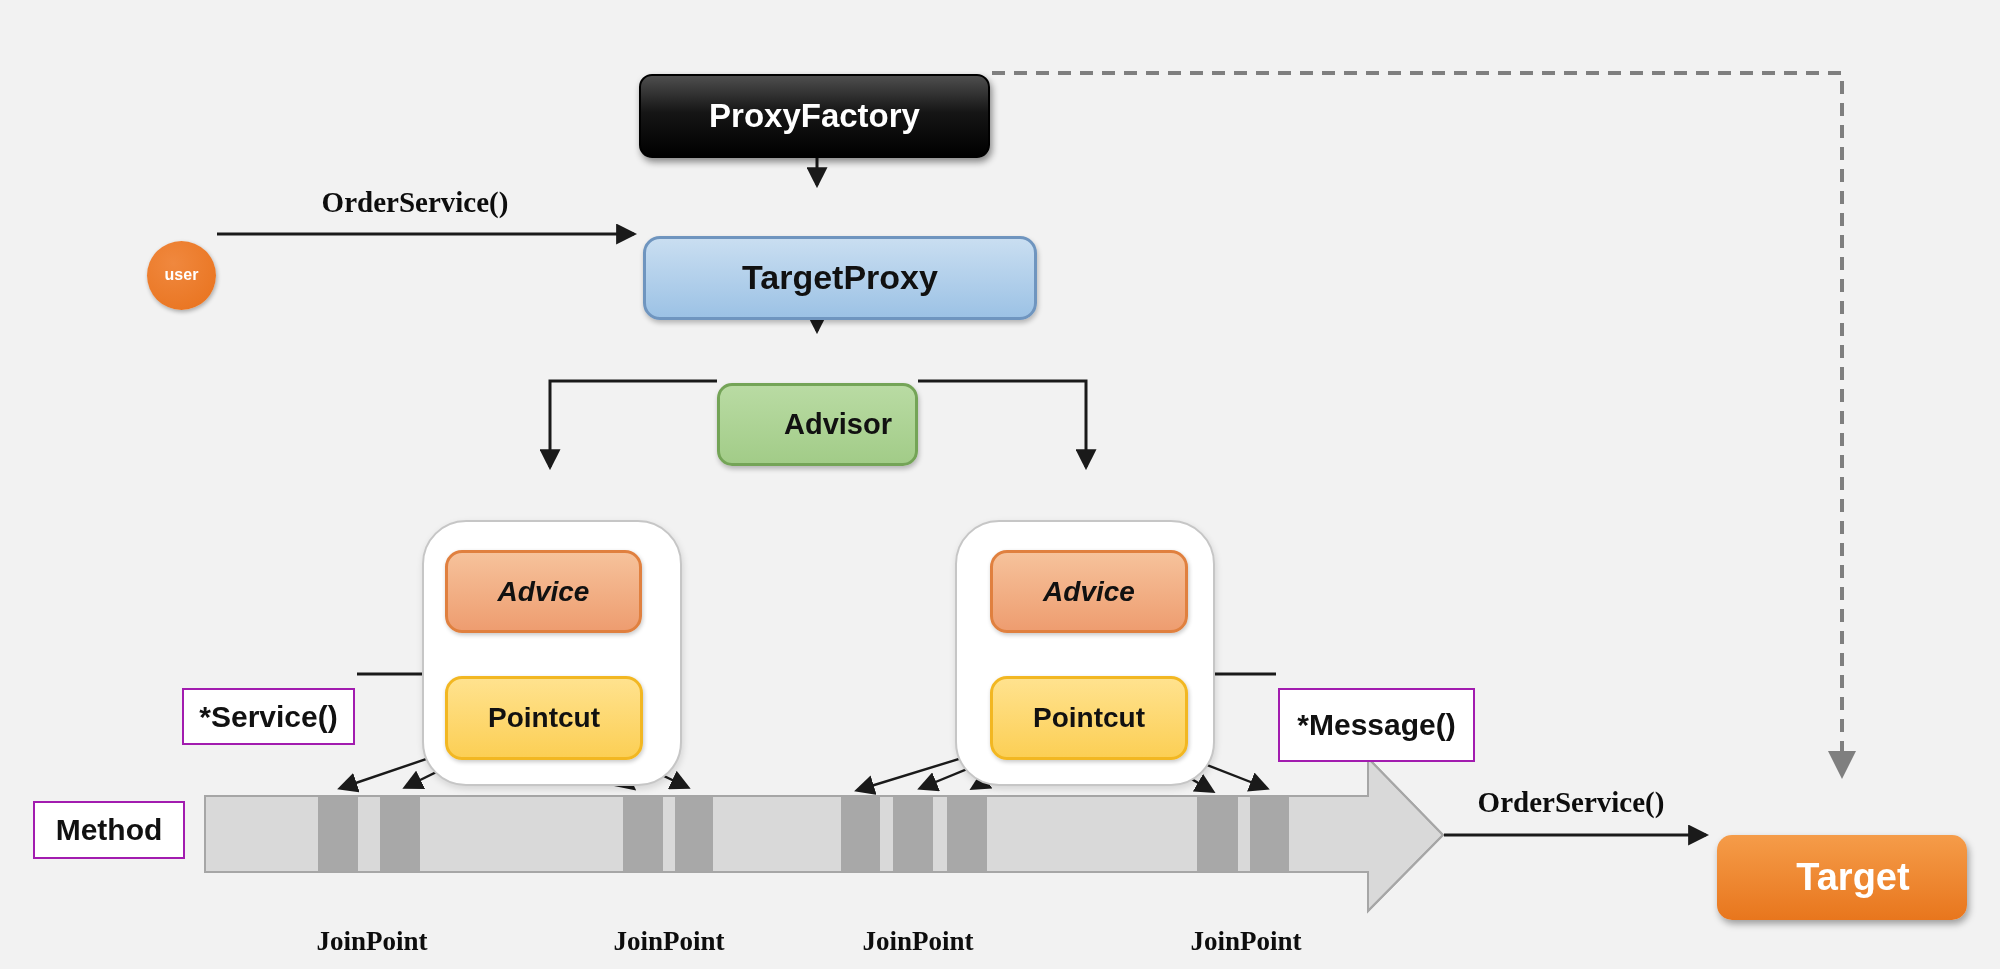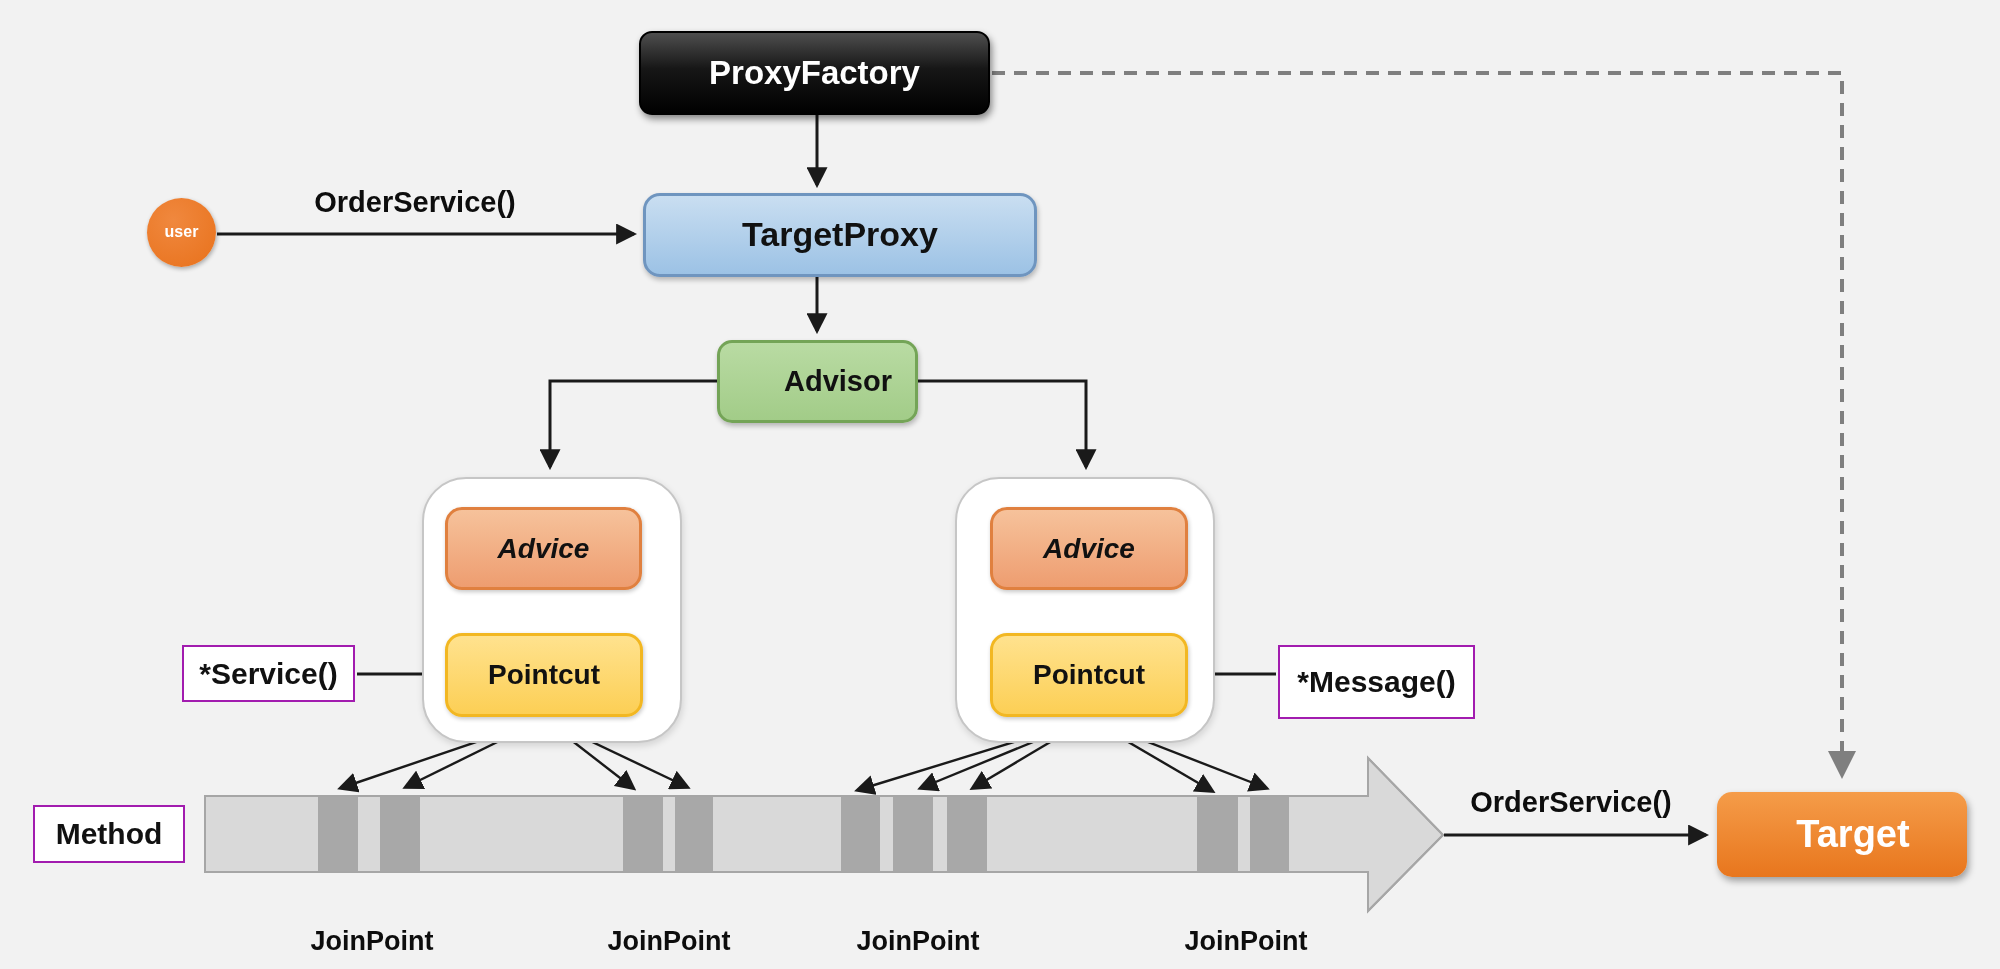--- a/index.html
+++ b/index.html
@@ -5,21 +5,21 @@
   html,body{margin:0;padding:0;background:#f2f2f2;}
   #stage{
     position:relative;width:2000px;height:969px;overflow:hidden;
     background:#f2f2f2;
     font-family:"Liberation Sans","DejaVu Sans",sans-serif;
     font-weight:bold;color:#111;
   }
   #connector-layer{position:absolute;left:0;top:0;}
   .node{
     position:absolute;display:flex;align-items:center;justify-content:center;
-    box-sizing:border-box;text-align:center;line-height:1.05;
+    box-sizing:border-box;text-align:center;line-height:1.05;margin-top:43px;
   }
   .proxyfactory{
     background:linear-gradient(180deg,#4e4e4e 0%,#161616 45%,#000 100%);
     color:#fff;border-radius:13px;font-size:33px;
     box-shadow:2px 4px 7px rgba(0,0,0,.45);border:2px solid #000;
   }
   .targetproxy{
     background:linear-gradient(180deg,#c9def1 0%,#9cc2e5 100%);
     border:3px solid #6f95bf;border-radius:17px;font-size:34px;
     box-shadow:1px 3px 5px rgba(0,0,0,.25);
@@ -51,21 +51,21 @@
     background:radial-gradient(circle at 38% 32%,#f0883e,#e8711b);
     border-radius:50%;color:#fff;font-size:16px;
     box-shadow:1px 2px 4px rgba(0,0,0,.3);
   }
   .target-node{
     background:linear-gradient(180deg,#f59c49 0%,#e8761d 100%);
     color:#fff;border-radius:15px;font-size:38px;
     box-shadow:2px 4px 7px rgba(0,0,0,.35);
   }
   .free-label{
-    position:absolute;text-align:center;font-size:29px;color:#0d0d0d;
+    position:absolute;text-align:center;font-size:29px;color:#0d0d0d;font-family:Liberation Serif, serif;
   }
   .joinpoint-label{font-size:27px;margin-top:32px;}
 </style>
 </head>
 <body>
 
 <div id="stage">
 
   <svg id="connector-layer" width="2000" height="969" viewBox="0 0 2000 969">
     <defs>
@@ -153,21 +153,21 @@
     <span>Pointcut</span>
   </div>
 
   <div class="node plain-box" style="left:182px;top:645px;width:173px;height:57px;">
     <span>*Service()</span>
   </div>
   <div class="node plain-box" style="left:1278px;top:645px;width:197px;height:74px;">
     <span>*Message()</span>
   </div>
 
-  <div class="node plain-box" style="left:33px;top:805px;width:152px;height:58px;">
+  <div class="node plain-box" style="left:33px;top:758px;width:152px;height:58px;">
     <span>Method</span>
   </div>
 
   <div class="node user-circle" style="left:147px;top:198px;width:69px;height:69px;">
     <span>user</span>
   </div>
 
   <div class="node target-node" style="left:1717px;top:792px;width:250px;height:85px;padding-left:22px;">
     <span>Target</span>
   </div>

